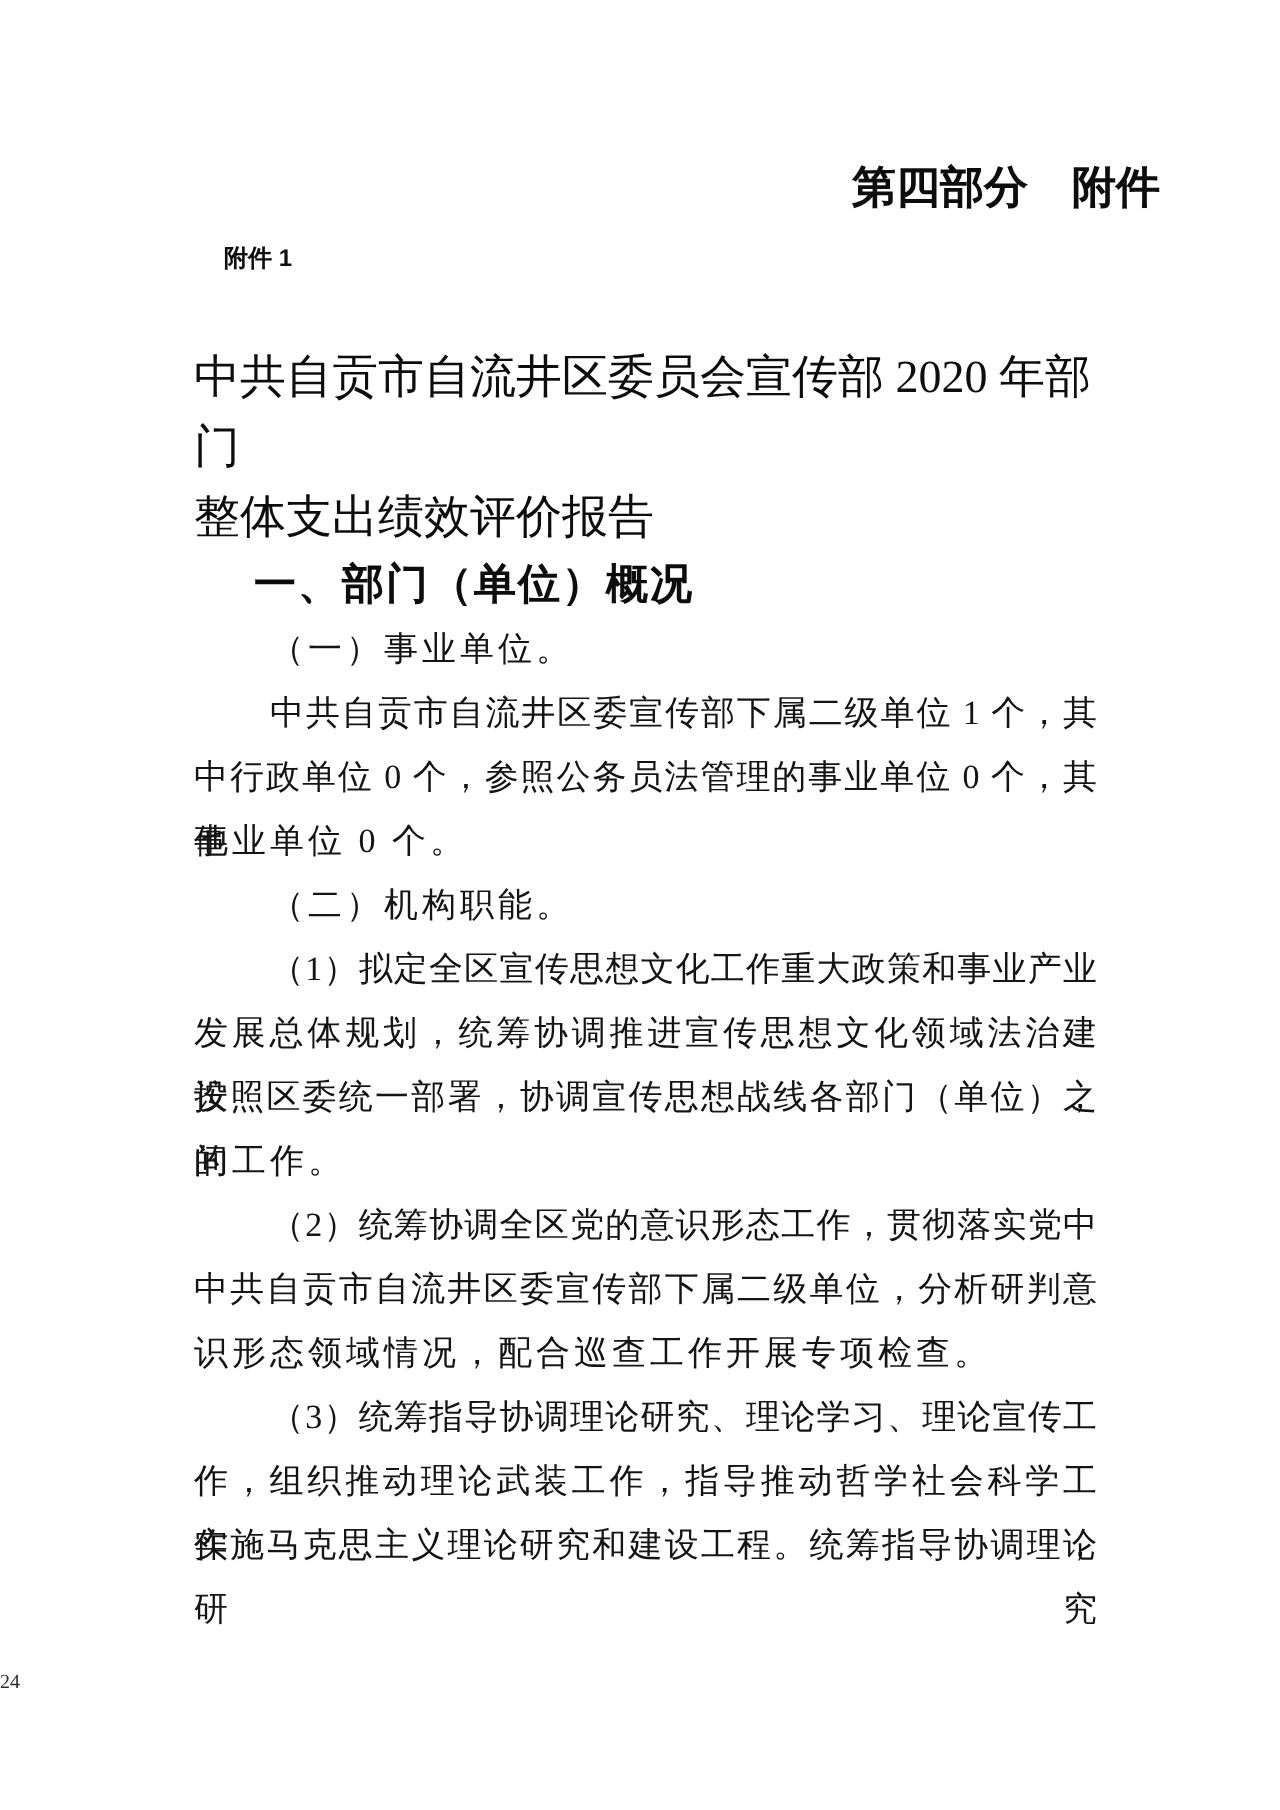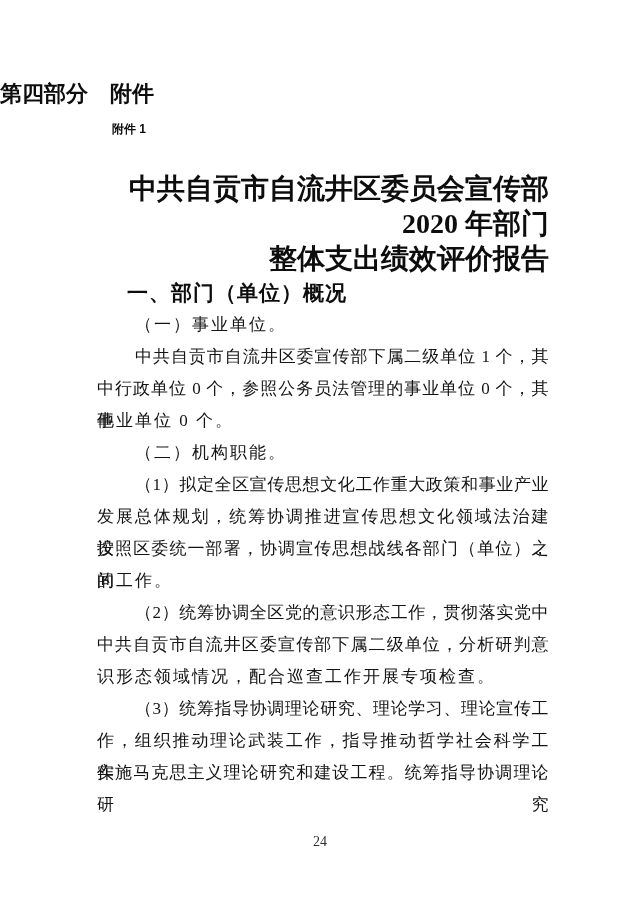--- a/index.html
+++ b/index.html
@@ -8,36 +8,36 @@
     background: #ffffff;
     font-family: "Liberation Serif", "DejaVu Serif", serif;
     color: #111111;
     position: relative;
     overflow: hidden;
   }
   .page { position: absolute; inset: 0; background: #ffffff; }
 
   .sec-title {
     position: absolute; top: 80px; left: 0; width: 580px;
-    text-align: left;
+    text-align: right;
     font-family: "Liberation Sans", "DejaVu Sans", sans-serif;
     font-weight: bold; font-size: 22px; line-height: 28px;
     color: #0d0d0d;
   }
   .attach-label {
     position: absolute; top: 117px; left: 96px;
     font-family: "Liberation Sans", "DejaVu Sans", sans-serif;
     font-weight: bold; font-size: 12px; line-height: 24px;
     color: #0d0d0d;
     margin-left: 16px;
   }
   .doc-title {
     position: absolute; top: 171px; left: 97px; width: 452px;
-    text-align: right;
-    font-weight: bold; font-size: 28px; line-height: 35px;
+    text-align: left;
+    font-weight: normal; font-size: 23px; line-height: 35px;
     color: #0d0d0d;
   }
   .h-overview {
     position: absolute; top: 281px; left: 97px; width: 452px;
     font-family: "Liberation Sans", "DejaVu Sans", sans-serif;
     font-weight: bold; font-size: 21px; line-height: 24px;
     text-indent: 30px; letter-spacing: 1px;
     color: #0d0d0d;
   }
   .body-lines {
@@ -54,22 +54,21 @@
     text-align: justify;
     text-align-last: justify;
     text-justify: inter-character;
     letter-spacing: 0.5px;
   }
   .bline.left { letter-spacing: 2px; }
   .bline.ind { text-indent: 38px; }
 
   .page-number {
     position: absolute; top: 835px; left: 0; width: 640px;
-    text-align: center;
-    font-size: 14px; line-height: 14px;
+    font-size: 10px; line-height: 14px;
     color: #2e2e2e;
   }
 </style>
 </head>
 <body>
 
 <div class="page">
 
   <div class="sec-title">第四部分　附件</div>
 

